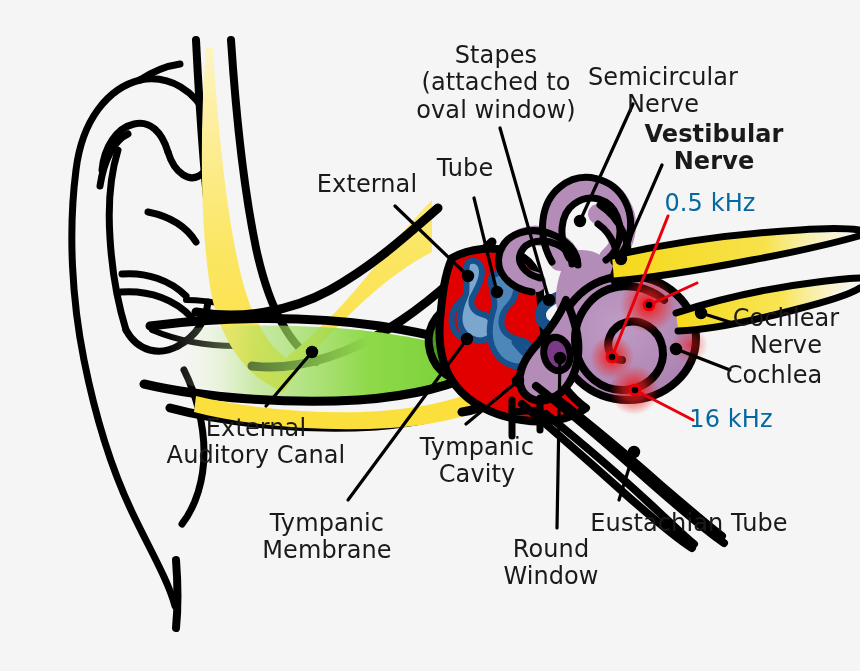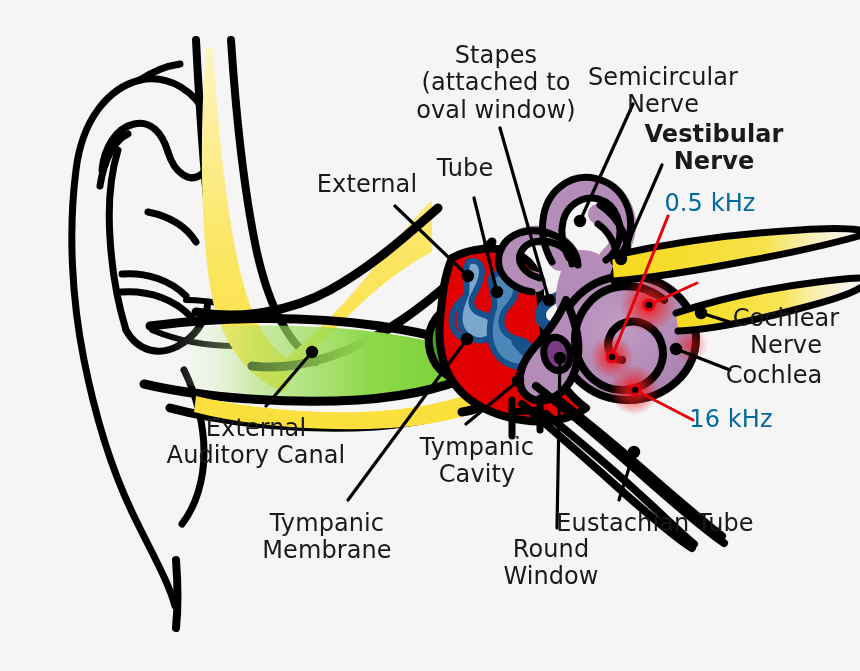--- a/index.html
+++ b/index.html
@@ -321,21 +321,21 @@
   <div class="lbl c" style="left:674px; top:362px; width:200px;">Cochlea</div>
 
   <div class="lbl c freq" style="left:651px; top:406px; width:160px;">16 kHz</div>
 
   <div class="lbl c" style="left:106px; top:415px; width:300px;">External
 Auditory Canal</div>
 
   <div class="lbl c" style="left:377px; top:434px; width:200px;">Tympanic
 Cavity</div>
 
-  <div class="lbl c" style="left:505px; top:510px; width:300px;">Eustachian Tube</div>
+  <div class="lbl c" style="left:539px; top:510px; width:300px;">Eustachian Tube</div>
 
   <div class="lbl c" style="left:197px; top:510px; width:260px;">Tympanic
 Membrane</div>
 
   <div class="lbl c" style="left:461px; top:536px; width:180px;">Round
 Window</div>
 
 </div>
 
 </body></html>

